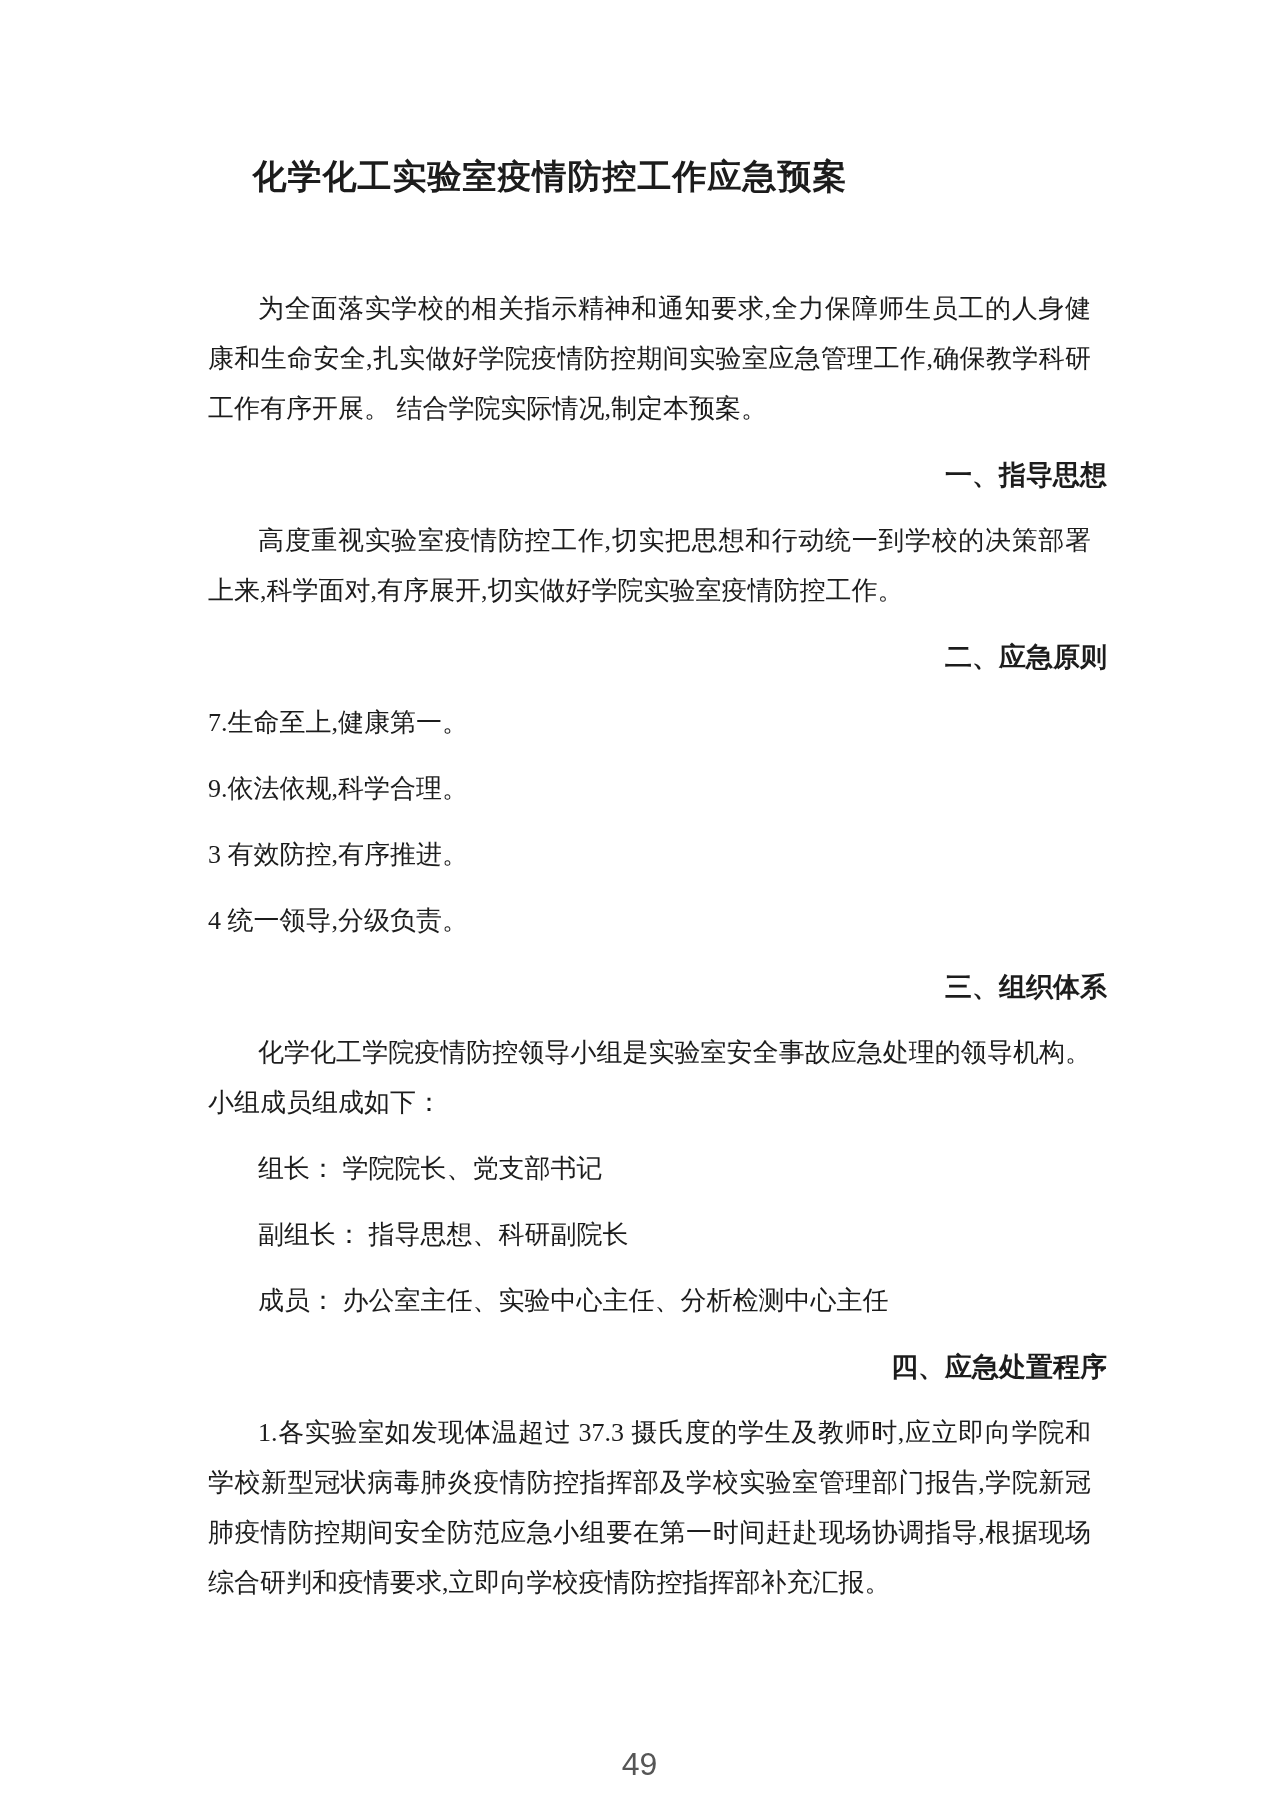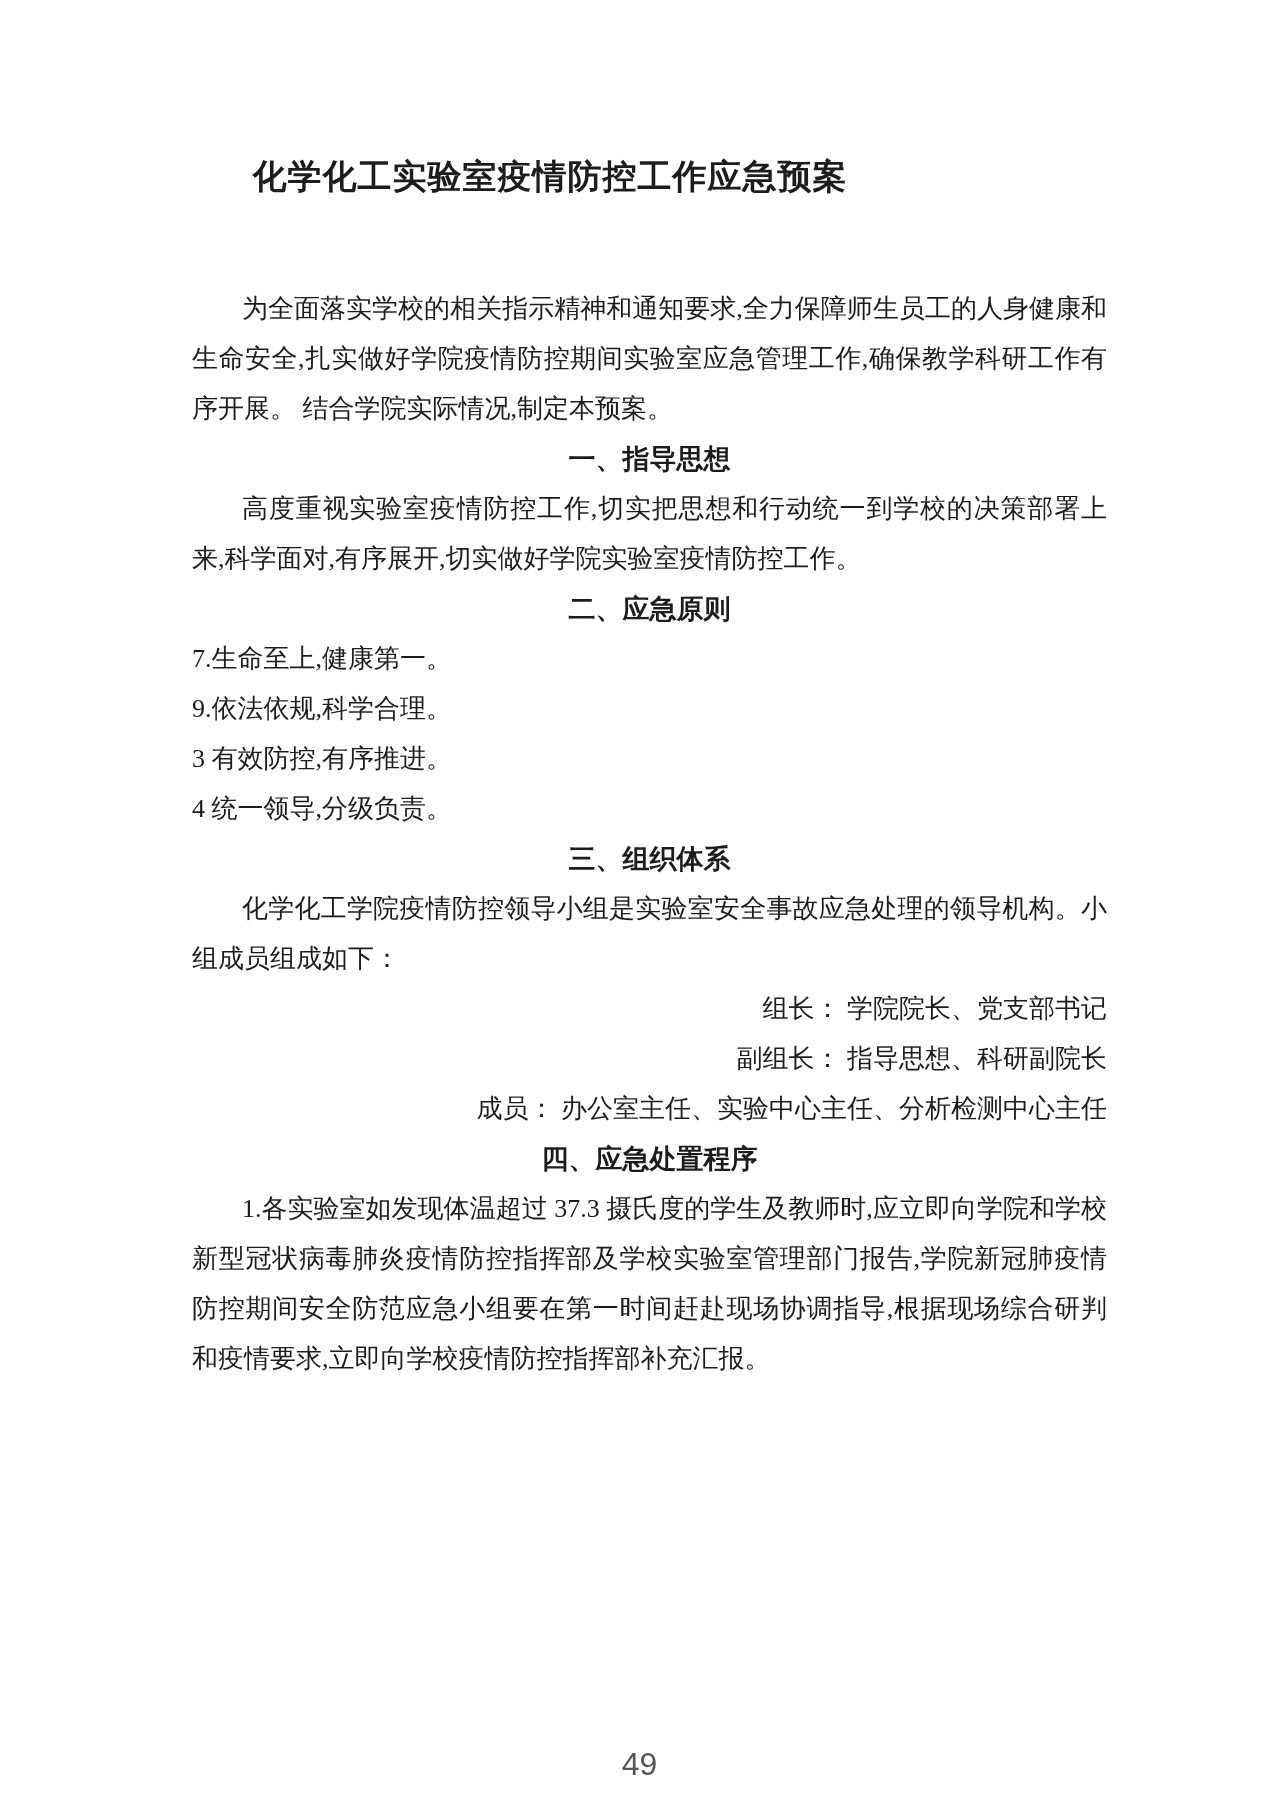--- a/index.html
+++ b/index.html
@@ -29,39 +29,39 @@
     font-family: "Liberation Serif", "DejaVu Serif", serif;
   }
   .body-text {
     margin: 86px 172px 0 192px;
     width: 915px;
     font-size: 26px;
     line-height: 50px;
     text-align: justify;
   }
   .body-text p {
-    margin: 0;
+    margin: 16px;
   }
   .para-indent {
     text-indent: 50px;
   }
   .para-flush {
     text-indent: 0;
   }
   .para-member {
     padding-left: 50px;
-    text-align: right;
+    text-align: left;
   }
   .section-heading {
     margin: 0;
     font-size: 27px;
     line-height: 50px;
     font-weight: 700;
     font-family: "Liberation Sans", "DejaVu Sans", sans-serif;
-    text-align: center;
+    text-align: right;
   }
   .page-number {
     position: absolute;
     left: 0;
     right: 0;
     top: 1744px;
     text-align: center;
     font-family: "Liberation Sans", "DejaVu Sans", sans-serif;
     font-size: 32px;
     line-height: 40px;

